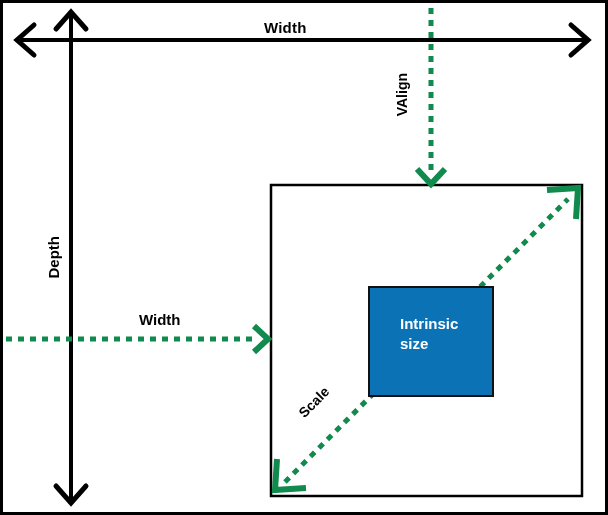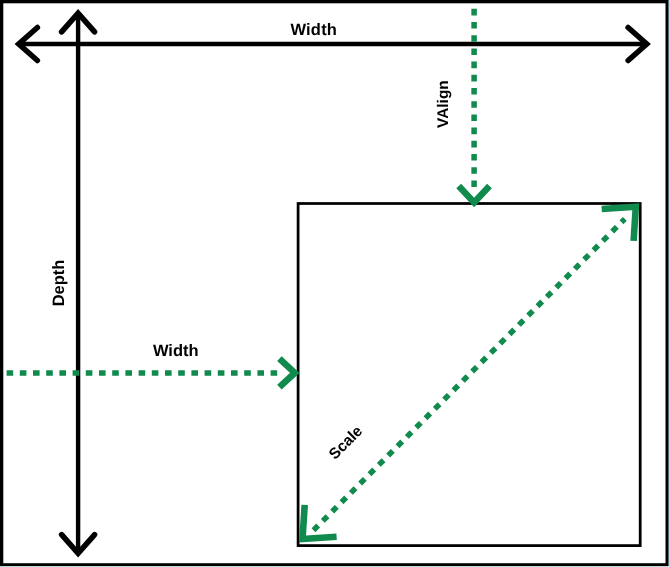--- a/index.html
+++ b/index.html
@@ -8,21 +8,21 @@
     padding: 0;
     background: #ffffff;
   }
   body {
     font-family: "Liberation Sans", sans-serif;
   }
   #diagram-root {
     position: relative;
     width: 608px;
     height: 515px;
-    background: #7dd3fc;
+    background: #f0abfc;
     box-sizing: border-box;
     overflow: hidden;
   }
   #diagram-svg {
     position: absolute;
     left: 0;
     top: 0;
     width: 608px;
     height: 515px;
     display: block;
@@ -140,14 +140,17 @@
   <div class="lbl" id="label-width">Width</div>
 
   <div class="lbl" id="label-valign">VAlign</div>
 
   <div class="lbl" id="label-depth">Depth</div>
 
   <div class="lbl" id="label-align">Width</div>
 
   <div class="lbl" id="label-scale">Scale</div>
 
+  <div id="intrinsic-box">
+    <div id="intrinsic-label">Intrinsic size</div>
+  </div>
 
 </div>
 
 </body></html>

